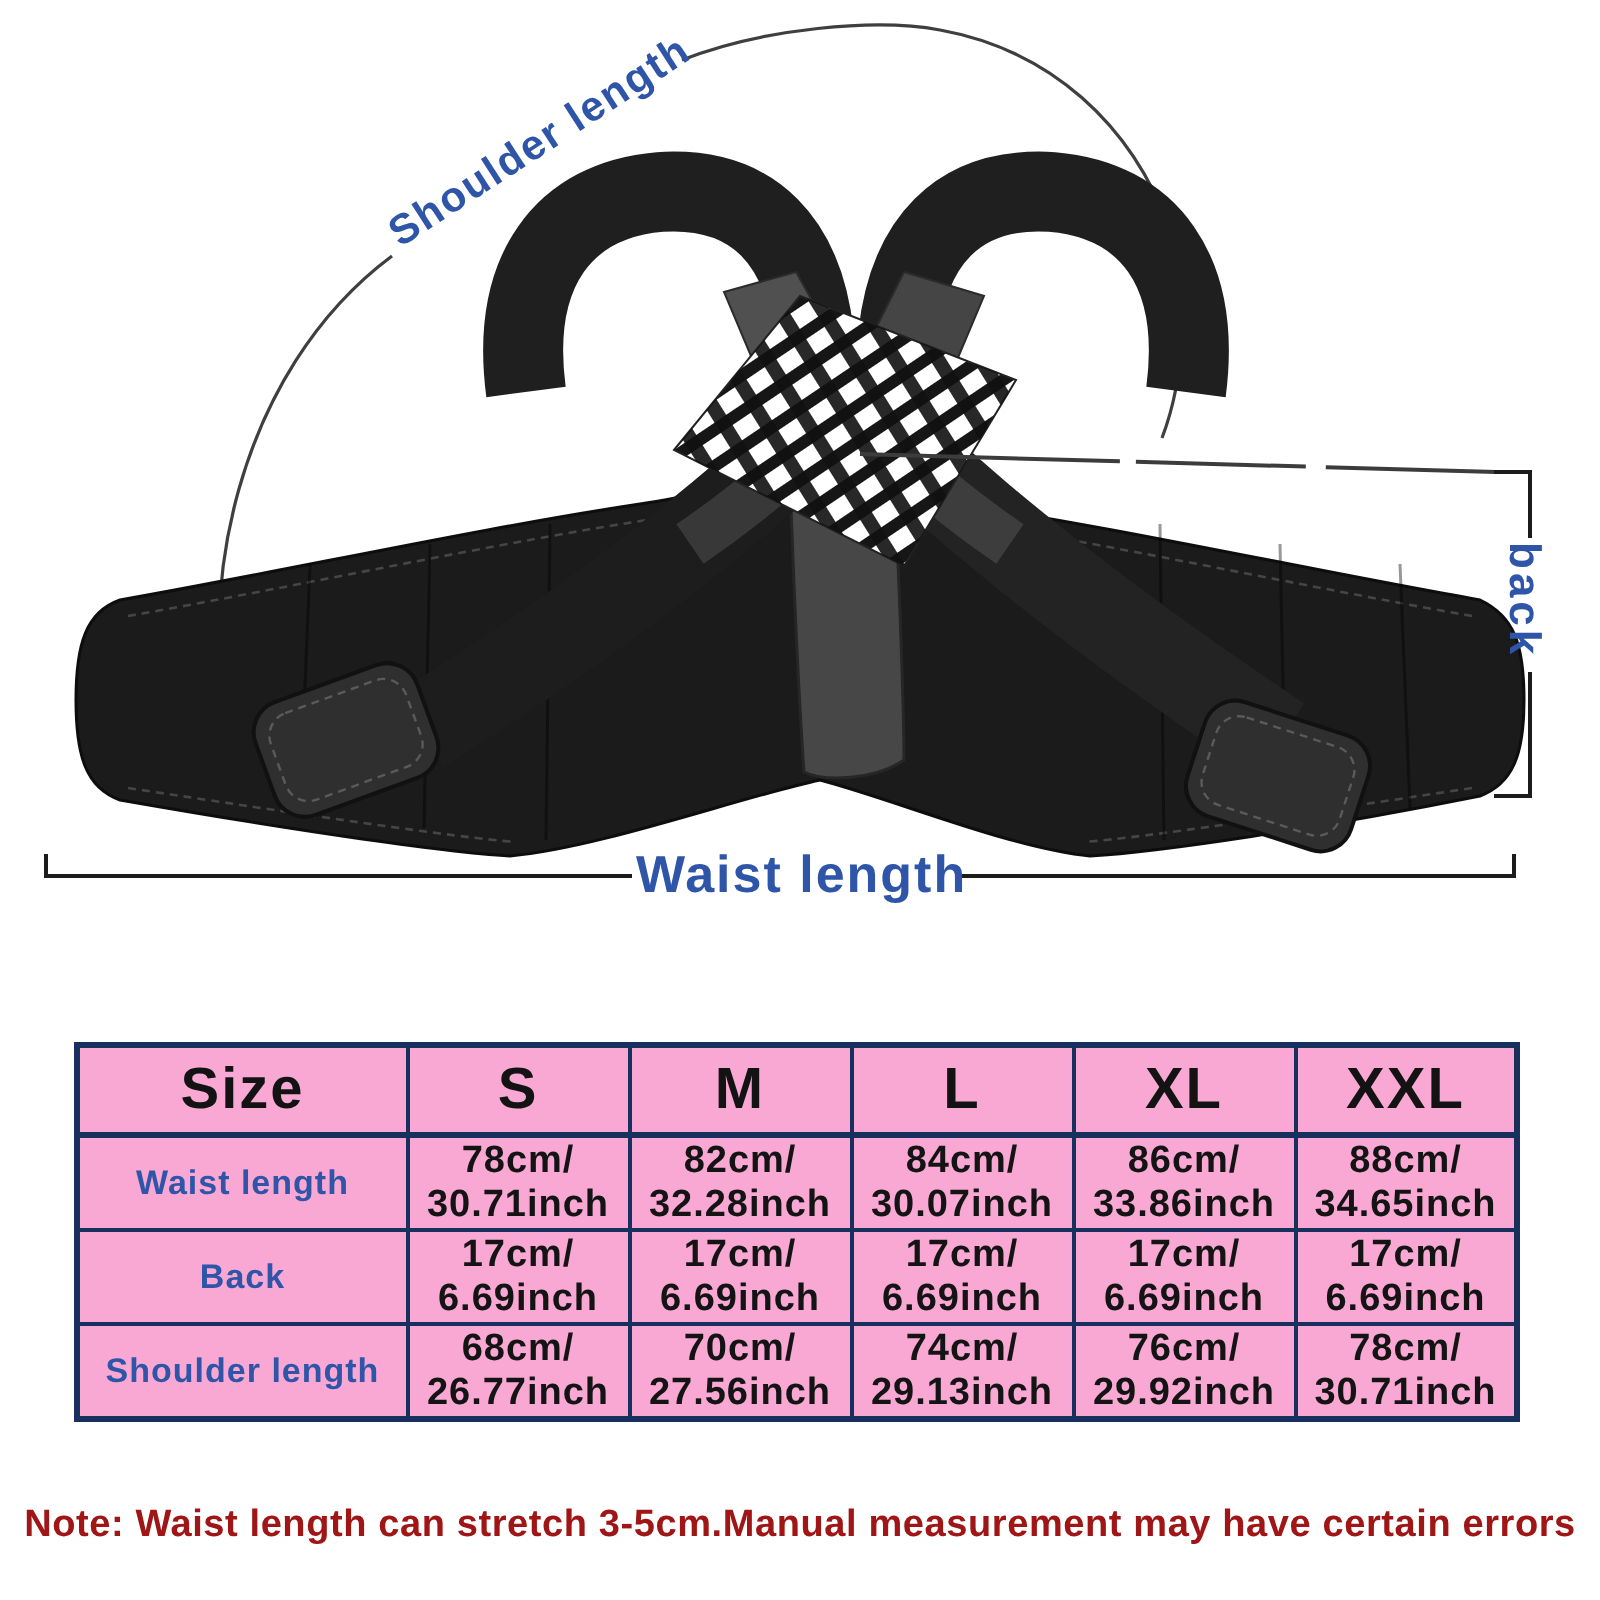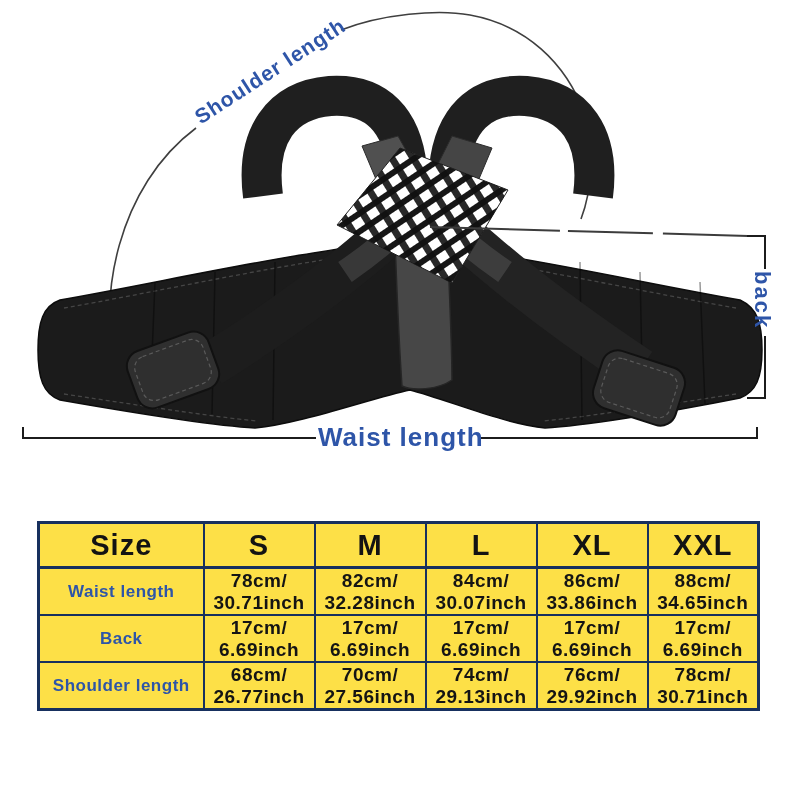--- a/index.html
+++ b/index.html
@@ -22,21 +22,21 @@
     writing-mode:vertical-rl;
   }
   .waist-label {
     left:318px; top:422px; width:162px; text-align:center; font-size:26px;
     letter-spacing:1px;
   }
   
   .size-table-wrap { position:absolute; left:37px; top:521px; }
   table.size-table {
     border-collapse:collapse; table-layout:fixed; width:720px;
-    border:3px solid var(--table-border-navy); background:#fde047;
+    border:3px solid var(--table-border-navy); background:#f9a8d4;
   }
   .size-table th, .size-table td {
     border:2px solid var(--table-border-navy); text-align:center; vertical-align:middle;
     padding:0;
   }
   .size-table thead th {
     height:42px; font-size:29px; font-weight:bold; color:#131313;
     border-bottom-width:3px; letter-spacing:1px;
   }
   .size-table td.row-label {
@@ -197,14 +197,15 @@
 29.13inch</td>
           <td class="val">76cm/
 29.92inch</td>
           <td class="val">78cm/
 30.71inch</td>
         </tr>
       </tbody>
     </table>
   </div>
 
+  <div class="note">Note: Waist length can stretch 3-5cm.Manual measurement may have certain errors</div>
 
 </div>
 
 </body></html>

